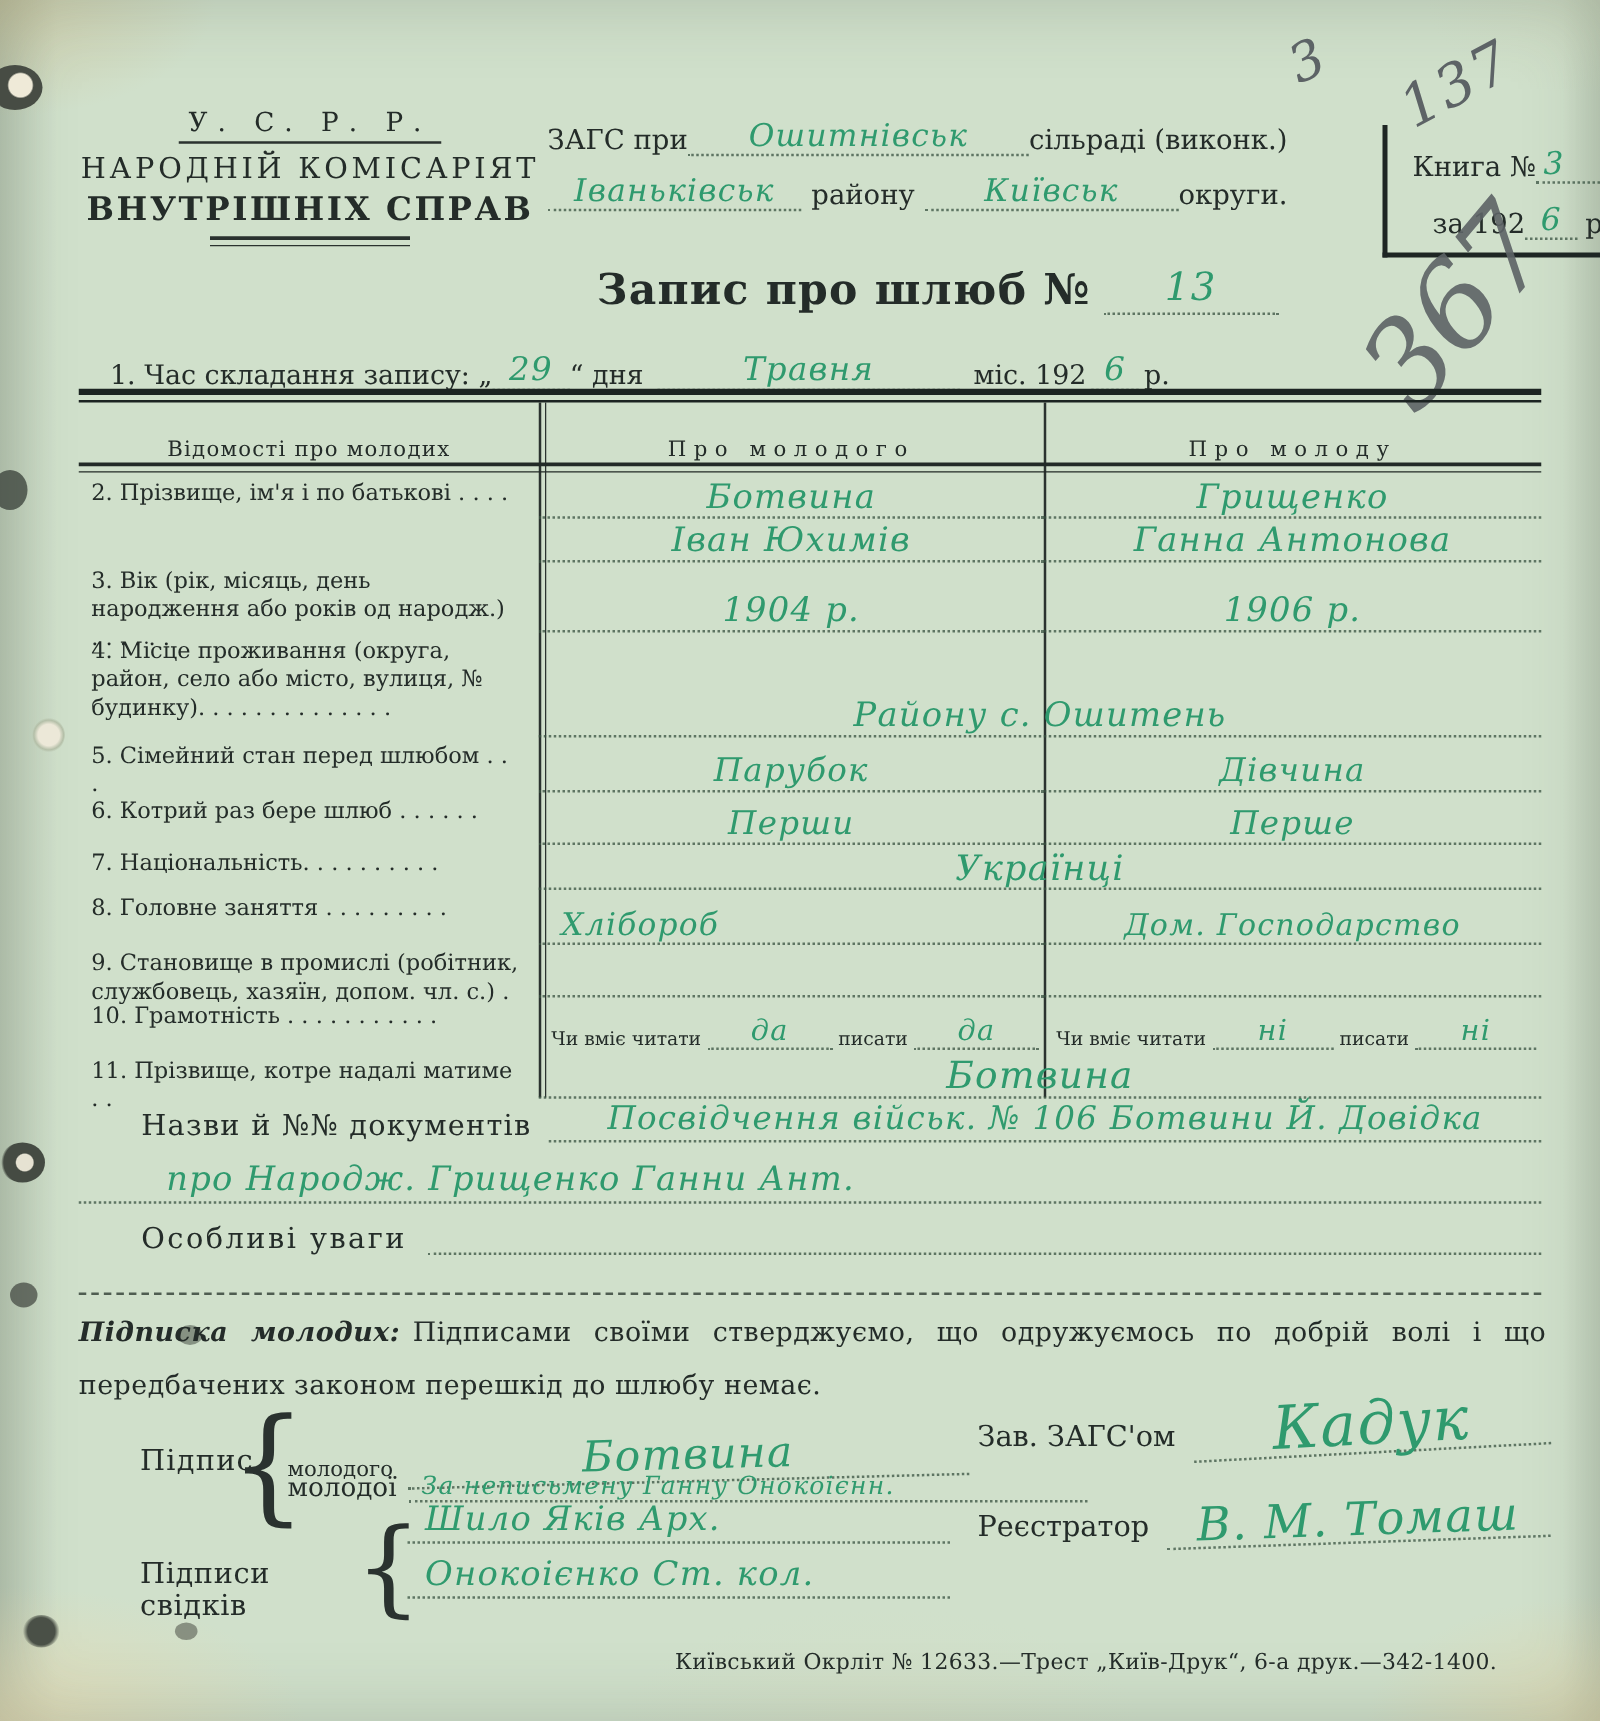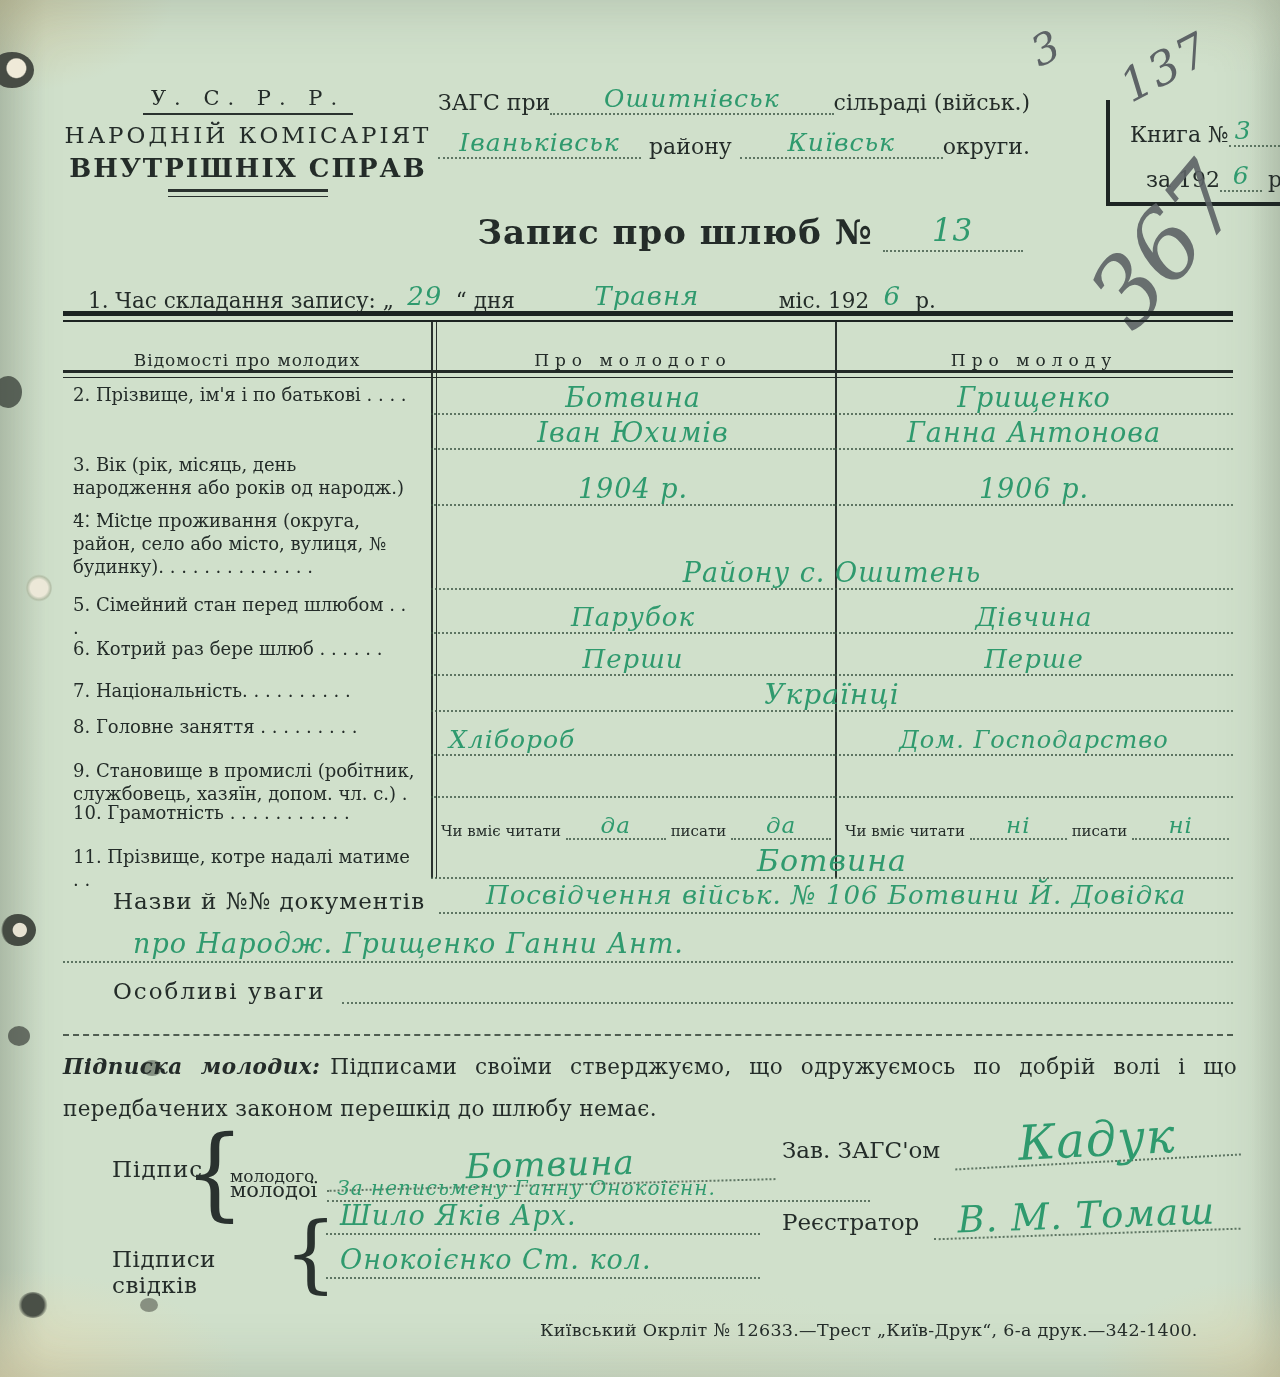--- a/index.html
+++ b/index.html
@@ -20,21 +20,21 @@
   .hw{font-family:"DejaVu Serif",serif;font-style:italic;color:#2f9a6e;letter-spacing:1px;}
   .pencil{font-family:"DejaVu Serif",serif;font-style:italic;color:#5d6366;}
   .dotted{border-bottom:2px dotted rgba(56,82,64,.75);}
   
   #hdr-left{left:58px;top:86px;width:380px;text-align:center;}
   #hdr-left .usrr{display:inline-block;font-size:21px;letter-spacing:8px;border-bottom:2px solid #2a322f;padding:0 8px 3px;}
   #hdr-left .org1{font-size:23px;letter-spacing:3px;margin-top:7px;}
   #hdr-left .org2{font-size:26px;font-weight:bold;letter-spacing:2px;margin-top:5px;}
   #hdr-left .dblrule{width:160px;height:4px;margin:6px auto 0;border-top:3px solid #2a322f;border-bottom:1px solid #2a322f;}
   
-  #hdr-mid{left:438px;top:84px;width:592px;font-size:22px;}
+  #hdr-mid{left:438px;top:94px;width:592px;font-size:22px;}
   #hdr-mid .ln{display:flex;align-items:flex-end;}
   #hdr-mid .ln+.ln{margin-top:13px;}
   #hdr-mid .hw{font-size:25px;}
   #hdr-mid .fill{flex:1;text-align:center;}
   
   #book{left:1086px;top:100px;width:214px;height:106px;border-left:4px solid #1e2624;border-bottom:4px solid #1e2624;font-size:22px;padding:16px 0 0 20px;box-sizing:border-box;margin-left:20px;}
   #book .ln{display:flex;align-items:flex-end;}
   #book .ln+.ln{margin-top:14px;padding-left:16px;}
   #book .hw{font-size:25px;}
   
@@ -136,21 +136,21 @@
     <div class="usrr">У. С. Р. Р.</div>
     <div class="org1">НАРОДНІЙ КОМІСАРІЯТ</div>
     <div class="org2">ВНУТРІШНІХ СПРАВ</div>
     <div class="dblrule"></div>
   </div>
 
   <div class="abs" id="hdr-mid">
     <div class="ln">
       <span class="print">ЗАГС при</span>
       <span class="hw fill dotted">Ошитнівськ</span>
-      <span class="print">сільраді  (військ.)</span>
+      <span class="print">сільраді  (виконк.)</span>
     </div>
     <div class="ln">
       <span class="hw fill dotted">Іваньківськ</span>
       <span class="print" style="margin:0 8px;">району</span>
       <span class="hw fill dotted">Київськ</span>
       <span class="print">округи.</span>
     </div>
   </div>
 
   <div class="abs" id="book">

